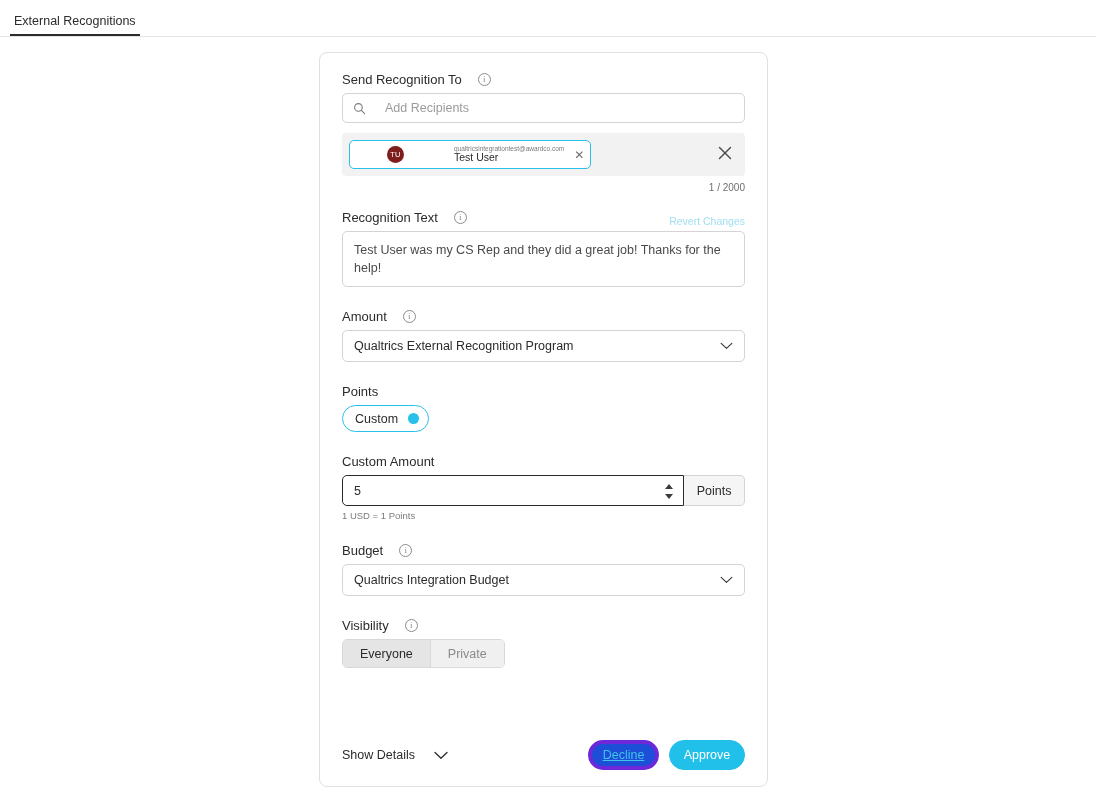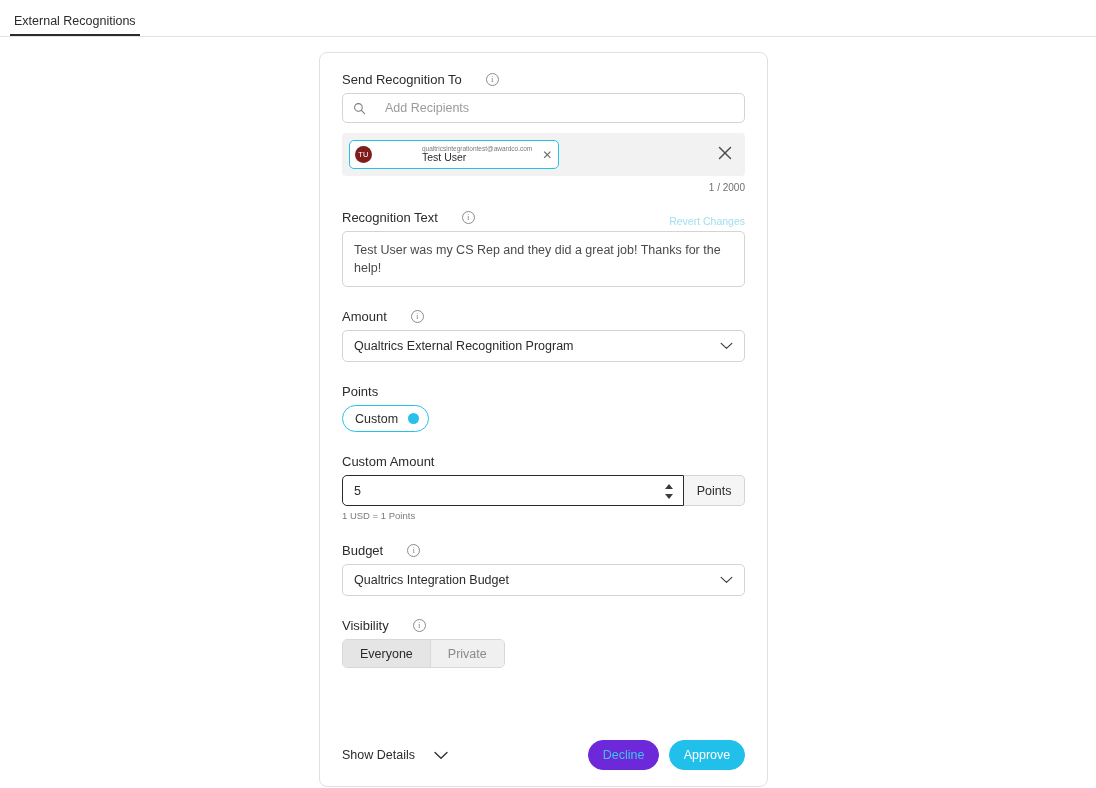--- a/index.html
+++ b/index.html
@@ -43,21 +43,21 @@
   }
   .card-inner {
     padding: 20px 22px 0 22px;
   }
 
   .field { margin-bottom: 0; }
 
   .label-row {
     display: flex;
     align-items: flex-start;
-    gap: 24px;
+    gap: 16px;
     font-size: 13px;
     color: #2b2b2b;
     margin-bottom: 7px;
   }
   .label-row .lbl { line-height: 1; }
 
   .info-icon {
     width: 13px; height: 13px;
     border-radius: 50%;
     border: 1px solid #8b8b8b;
@@ -122,20 +122,21 @@
   .avatar {
     width: 17px; height: 17px;
     border-radius: 50%;
     background: #7f1d1d;
     color: #fff;
     font-size: 7.5px;
     line-height: 17px;
     text-align: center;
     flex: none;
     letter-spacing: .2px;
+    margin-left: 32px;
   }
   .chip-text { line-height: 1.05; margin-left: 44px; }
   .chip-email { font-size: 6.5px; color: #7b7b7b; display: block; }
   .chip-name { font-size: 10.5px; color: #2b2b2b; display: block; }
   .chip-x {
     font-size: 12px; color: #6f6f6f;
     margin-left: 4px; cursor: pointer; line-height: 1;
   }
   .recip-close {
     position: absolute;
@@ -305,23 +306,24 @@
     height: 30px;
     border-radius: 16px;
     font-size: 12.5px;
     display: flex;
     align-items: center;
     justify-content: center;
     cursor: pointer;
   }
   .btn-decline {
     width: 71px;
-    border: 1px solid #6d28d9;
-    background: #6d28d9;
+    border: 4px solid #6d28d9;
+    background: #1d4ed8;
     color: #3ec4e6;
+    text-decoration: underline;
   }
   .btn-approve {
     width: 76px;
     background: #21c0ea;
     color: #fff;
     border: 1px solid #21c0ea;
   }
 </style>
 </head>
 <body>

